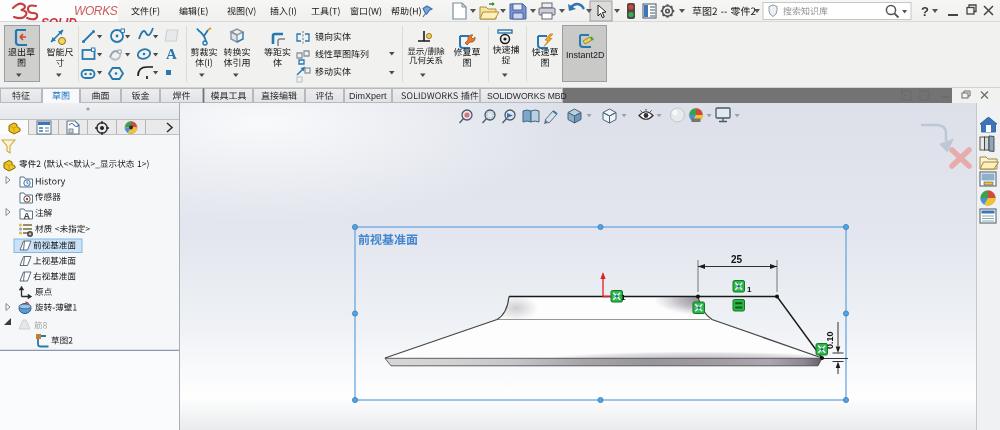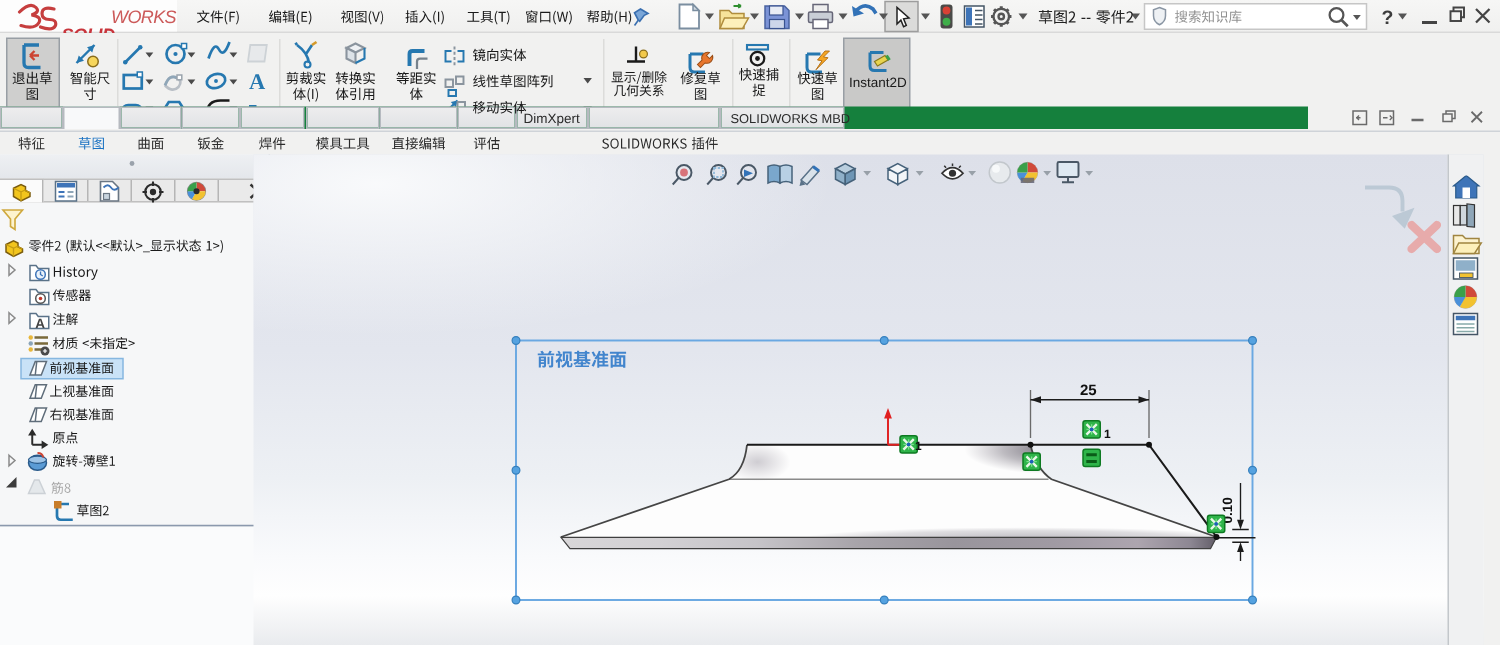--- a/index.html
+++ b/index.html
@@ -239,21 +239,21 @@
    <path d="M97 13 l2.6 3.4 2.6 -3.4 z M125 13 l2.6 3.4 2.6 -3.4 z M153 13 l2.6 3.4 2.6 -3.4 z"></path>
    <path d="M97 31 l2.6 3.4 2.6 -3.4 z M125 31 l2.6 3.4 2.6 -3.4 z M153 31 l2.6 3.4 2.6 -3.4 z"></path>
    <path d="M97 49 l2.6 3.4 2.6 -3.4 z M153 49 l2.6 3.4 2.6 -3.4 z"></path>
    <path d="M199 51.5 l2.8 3.6 2.8 -3.6 z M233 51.5 l2.8 3.6 2.8 -3.6 z"></path>
    <path d="M389 30 l2.8 3.6 2.8 -3.6 z M389 49 l2.8 3.6 2.8 -3.6 z"></path>
    <path d="M420 51.5 l2.8 3.6 2.8 -3.6 z M502 51.5 l2.8 3.6 2.8 -3.6 z"></path>
   </g>
   <text x="566" y="36" font-size="9" font-family="Liberation Sans" fill="#1a1a1a">Instant2D</text>
  </svg>
 </div>
-<div class="abs" style="left:0;top:71px;width:872px;height:15px;background:#15803d">
+<div class="abs" style="left:0;top:88px;width:952px;height:15px;background:#737373">
       <div class="abs" style="left:0px;top:0;width:42px;height:15px;background:linear-gradient(#ededee,#e1e3e5);border:1px solid #b6bac0"></div>
       <div class="abs" style="left:42px;top:0;width:38px;height:15px;background:#f8f9fa;border:1px solid #b6bac0;border-bottom:none"></div>
       <div class="abs" style="left:80px;top:0;width:41px;height:15px;background:linear-gradient(#ededee,#e1e3e5);border:1px solid #b6bac0"></div>
       <div class="abs" style="left:121px;top:0;width:39px;height:15px;background:linear-gradient(#ededee,#e1e3e5);border:1px solid #b6bac0"></div>
       <div class="abs" style="left:160px;top:0;width:43px;height:15px;background:linear-gradient(#ededee,#e1e3e5);border:1px solid #b6bac0"></div>
       <div class="abs" style="left:204px;top:0;width:49px;height:15px;background:linear-gradient(#ededee,#e1e3e5);border:1px solid #b6bac0"></div>
       <div class="abs" style="left:253px;top:0;width:52px;height:15px;background:linear-gradient(#ededee,#e1e3e5);border:1px solid #b6bac0"></div>
       <div class="abs" style="left:305px;top:0;width:39px;height:15px;background:linear-gradient(#ededee,#e1e3e5);border:1px solid #b6bac0"></div>
       <div class="abs" style="left:344px;top:0;width:48px;height:15px;background:linear-gradient(#ededee,#e1e3e5);border:1px solid #b6bac0"></div>
       <div class="abs" style="left:392px;top:0;width:88px;height:15px;background:linear-gradient(#ededee,#e1e3e5);border:1px solid #b6bac0"></div>
@@ -383,21 +383,21 @@
   <path d="M0 247.5 h179" stroke="#8b99ad" stroke-width="1.3"></path>
   <rect x="0" y="248" width="179" height="79" fill="#fafbfc"></rect>
  </svg>
 </div>
 
 <div class="abs" style="left:180px;top:283px;width:7px;height:27px;background:#f4f5f7;border:1px solid #a8adb3;border-left:none"></div>
 <svg class="abs" style="left:180px;top:283px" width="9" height="27">
       <circle cx="3.5" cy="13.5" r="2" fill="#d8dbdf" stroke="#9aa1a8" stroke-width="0.8"></circle>
     </svg>
 
-<div class="abs" style="left:169px;top:103px;width:820px;height:327px;background:radial-gradient(ellipse 60% 50% at 10% 6%,rgba(250,251,252,0.95),rgba(250,251,252,0) 62%),linear-gradient(180deg,#dde0e9 0%,#e3e6ee 40%,#edf0f4 66%,#f9fafc 82%,#fefefe 90%,#e9ebee 100%)">
+<div class="abs" style="left:180px;top:103px;width:820px;height:327px;background:radial-gradient(ellipse 60% 50% at 10% 6%,rgba(250,251,252,0.95),rgba(250,251,252,0) 62%),linear-gradient(180deg,#dde0e9 0%,#e3e6ee 40%,#edf0f4 66%,#f9fafc 82%,#fefefe 90%,#e9ebee 100%)">
  <svg class="abs" style="left:0;top:0" width="820" height="327">
   <defs>
     <radialGradient id="tshade" cx="0.5" cy="0.5" r="0.5">
       <stop offset="0" stop-color="#5f5a66" stop-opacity="0.85"></stop>
       <stop offset="0.55" stop-color="#6f6a76" stop-opacity="0.45"></stop>
       <stop offset="1" stop-color="#8a8592" stop-opacity="0"></stop>
     </radialGradient>
     <radialGradient id="lshade" cx="0.5" cy="0.5" r="0.5">
       <stop offset="0" stop-color="#8a8592" stop-opacity="0.4"></stop>
       <stop offset="1" stop-color="#8a8592" stop-opacity="0"></stop>

